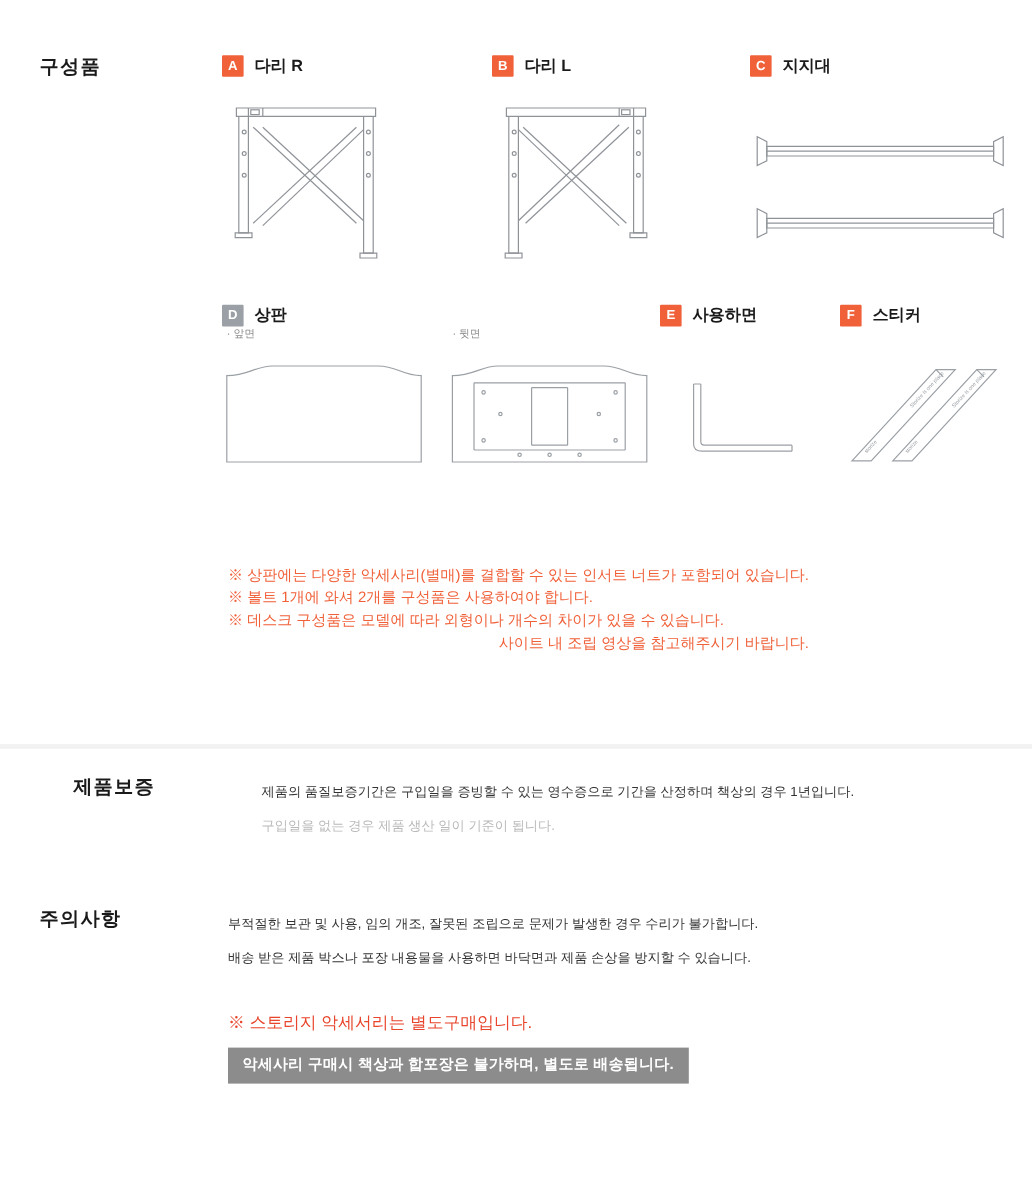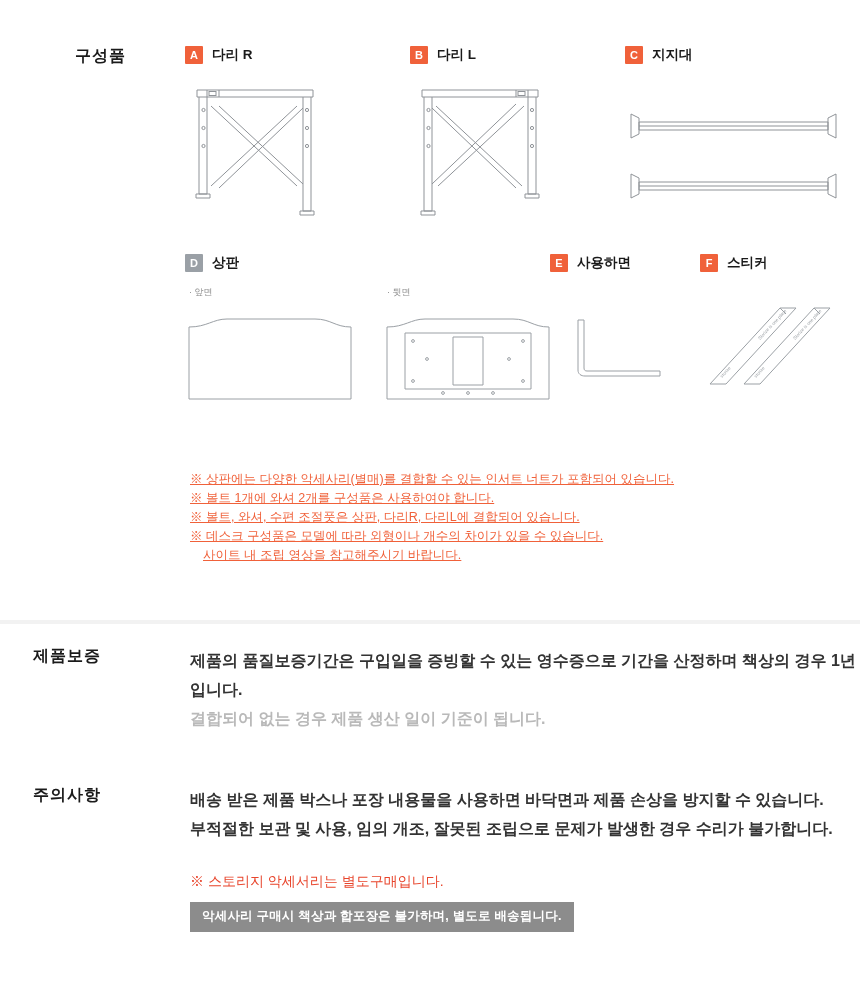--- a/index.html
+++ b/index.html
@@ -21,21 +21,21 @@
     height: 620px;
   }
   .sec-title {
     position: absolute;
     left: 33px;
     font-size: 16px;
     font-weight: bold;
     letter-spacing: 1px;
     color: #1a1a1a;
   }
-  .sec-title.parts { top: 46px; margin-left: 42px; }
+  .sec-title.parts { top: 46px; }
 
   .parts-area {
     position: absolute;
     left: 185px;
     top: 46px;
     width: 660px;
   }
 
   .part-label {
     display: flex;
@@ -72,33 +72,33 @@
   .grp-e { position: absolute; left: 365px; top: 0; }
   .grp-f { position: absolute; left: 515px; top: 0; }
 
   .art { margin-top: 12px; }
 
   .subcap {
     font-size: 9px;
     color: #8b8b8b;
     margin: 0 0 2px 4px;
   }
-  .d-wrap { display: flex; gap: 28px; margin-top: 14px; }
+  .d-wrap { display: flex; gap: 18px; }
 
   
   .notes {
     position: absolute;
     left: 190px;
     top: 470px;
     font-size: 12.5px;
     line-height: 19px;
     color: #f0613a;
   }
-  .notes div { white-space: nowrap; text-decoration: underline; }
-  .notes .indent { padding-left: 13px; }
+  .notes div { white-space: nowrap; }
+  .notes .indent { padding-left: 13px; text-align: right; }
 
   
   .divider {
     position: absolute;
     top: 620px;
     left: 0;
     width: 860px;
     height: 4px;
     background: #f2f2f2;
   }
@@ -110,28 +110,27 @@
   .block .blk-title {
     position: absolute;
     left: 33px;
     top: 0;
     font-size: 16px;
     font-weight: bold;
     letter-spacing: 1px;
     color: #1a1a1a;
   }
   .line {
-    font-size: 16px;
+    font-size: 11px;
     line-height: 29px;
     color: #333333;
-    font-weight: bold;
   }
   .line.muted { color: #b9b9b9; }
 
-  .warranty { margin-top: 22px; }
+  .warranty { margin-top: 22px; margin-left: 28px; }
   .caution { margin-top: 52px; }
 
   .sticker-note {
     margin-top: 30px;
     font-size: 14px;
     font-weight: normal;
     color: #e8452c;
   }
   .sticker-badge {
     display: inline-block;
@@ -323,37 +322,36 @@
             </g>
           </svg>
         </div>
       </div>
     </div>
   </div>
 
   <div class="notes">
     <div>※ 상판에는 다양한 악세사리(별매)를 결합할 수 있는 인서트 너트가 포함되어 있습니다.</div>
     <div>※ 볼트 1개에 와셔 2개를 구성품은 사용하여야 합니다.</div>
-    <div>※ 볼트, 와셔, 수편 조절풋은 상판, 다리R, 다리L에 결합되어 있습니다.</div>
     <div>※ 데스크 구성품은 모델에 따라 외형이나 개수의 차이가 있을 수 있습니다.</div>
     <div class="indent">사이트 내 조립 영상을 참고해주시기 바랍니다.</div>
   </div>
 </div>
 
 <div class="divider"></div>
 
 <div class="section-info">
 
   <div class="block warranty">
     <div class="blk-title">제품보증</div>
     <div class="line">제품의 품질보증기간은 구입일을 증빙할 수 있는 영수증으로 기간을 산정하며 책상의 경우 1년입니다.</div>
-    <div class="line muted">결합되어 없는 경우 제품 생산 일이 기준이 됩니다.</div>
+    <div class="line muted">구입일을 없는 경우 제품 생산 일이 기준이 됩니다.</div>
   </div>
 
   <div class="block caution">
     <div class="blk-title">주의사항</div>
+    <div class="line">부적절한 보관 및 사용, 임의 개조, 잘못된 조립으로 문제가 발생한 경우 수리가 불가합니다.</div>
     <div class="line">배송 받은 제품 박스나 포장 내용물을 사용하면 바닥면과 제품 손상을 방지할 수 있습니다.</div>
-    <div class="line">부적절한 보관 및 사용, 임의 개조, 잘못된 조립으로 문제가 발생한 경우 수리가 불가합니다.</div>
 
     <div class="sticker-note">※ 스토리지 악세서리는 별도구매입니다.</div>
     <div class="sticker-badge">악세사리 구매시 책상과 합포장은 불가하며, 별도로 배송됩니다.</div>
   </div>
 </div>
 
 </body></html>

